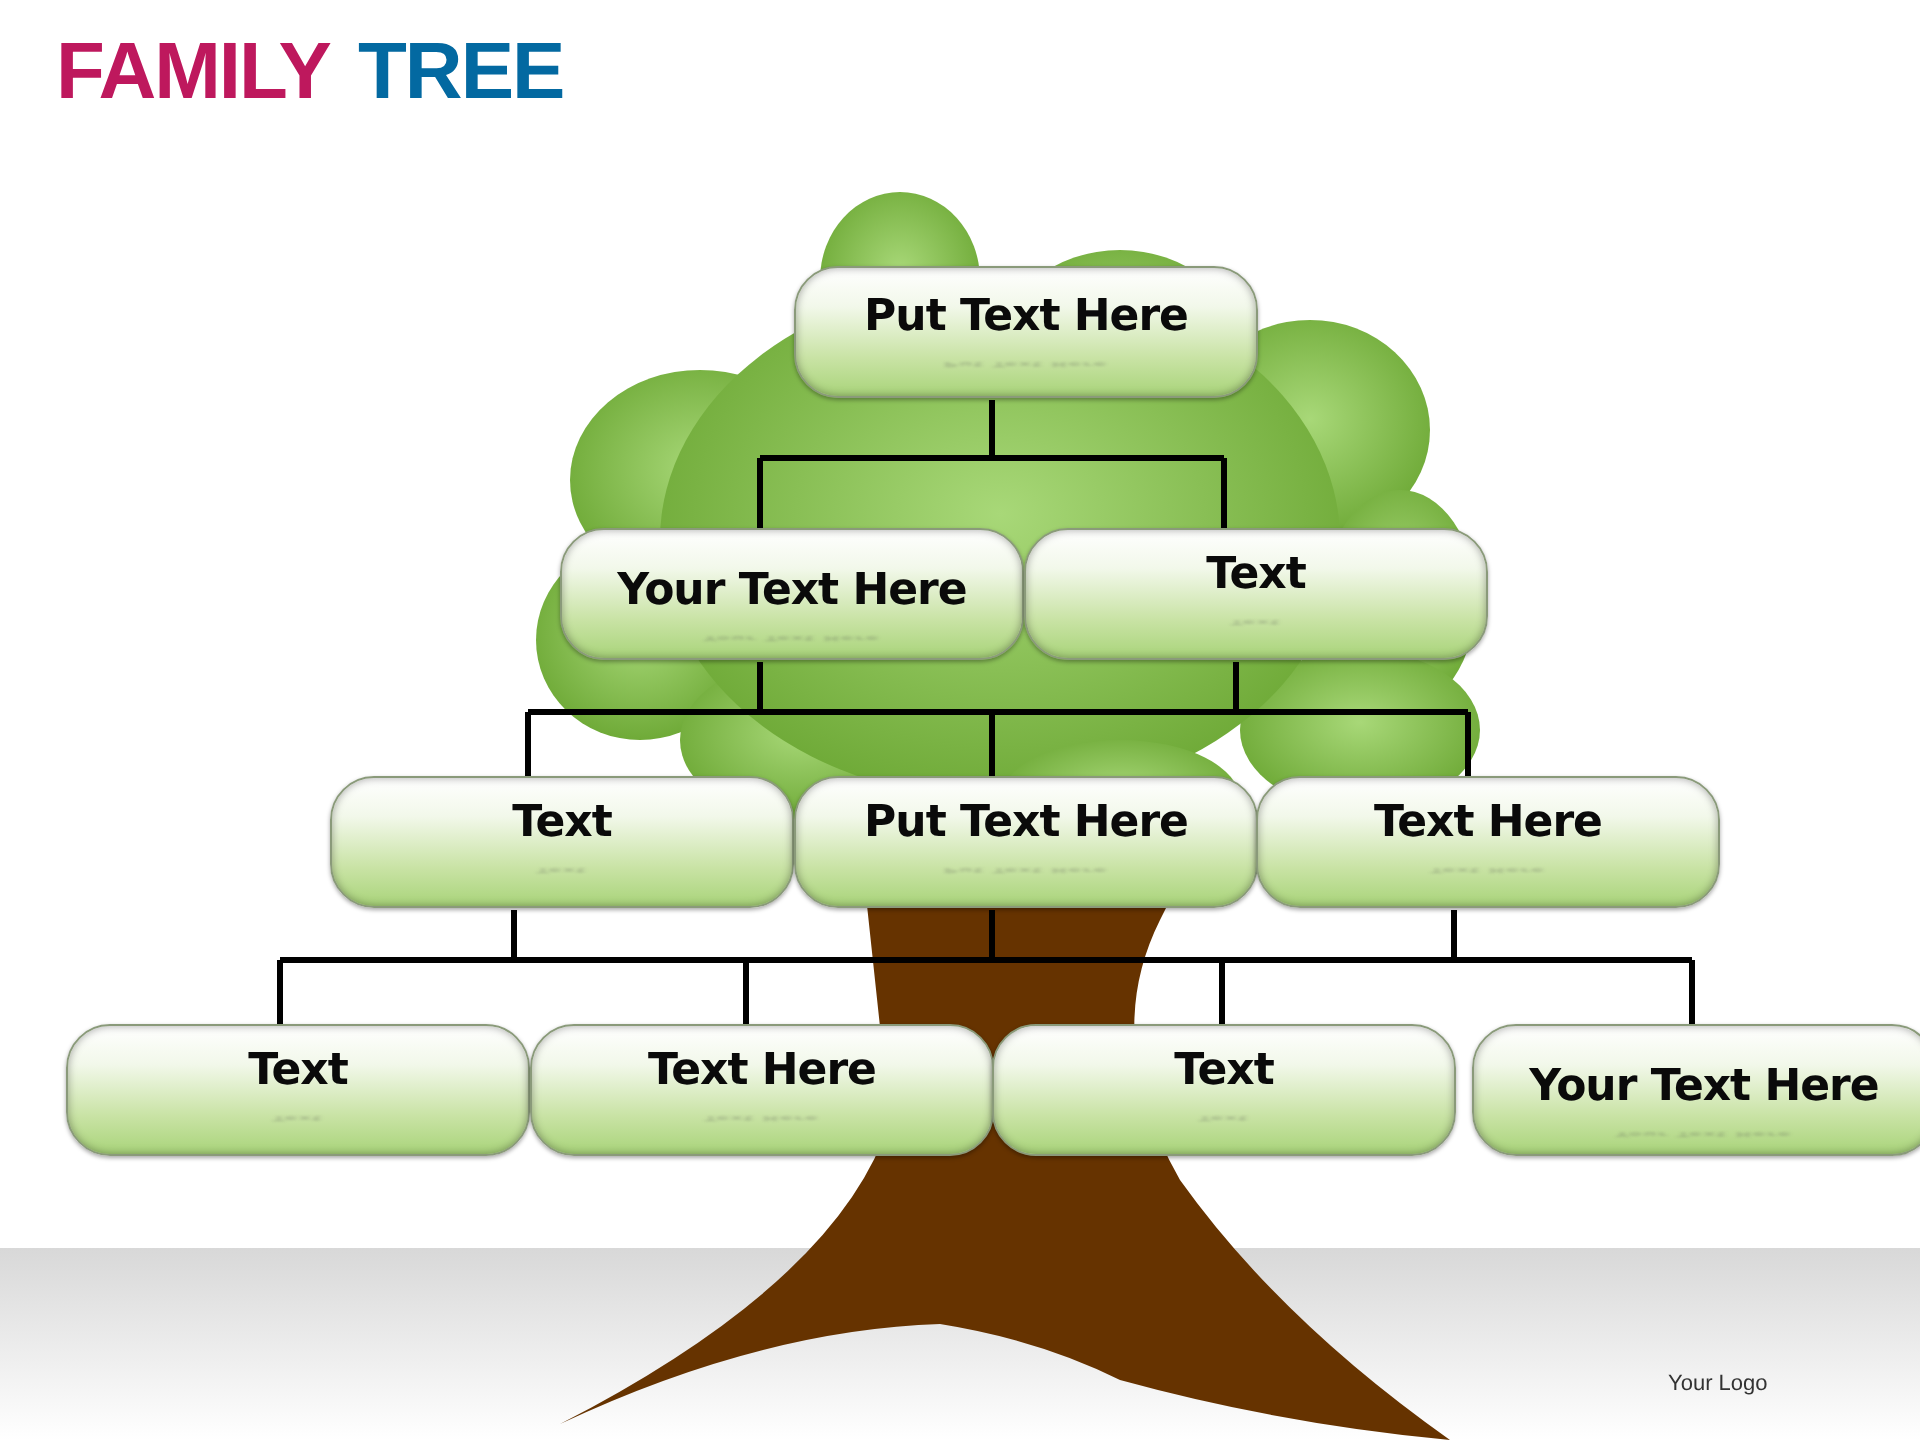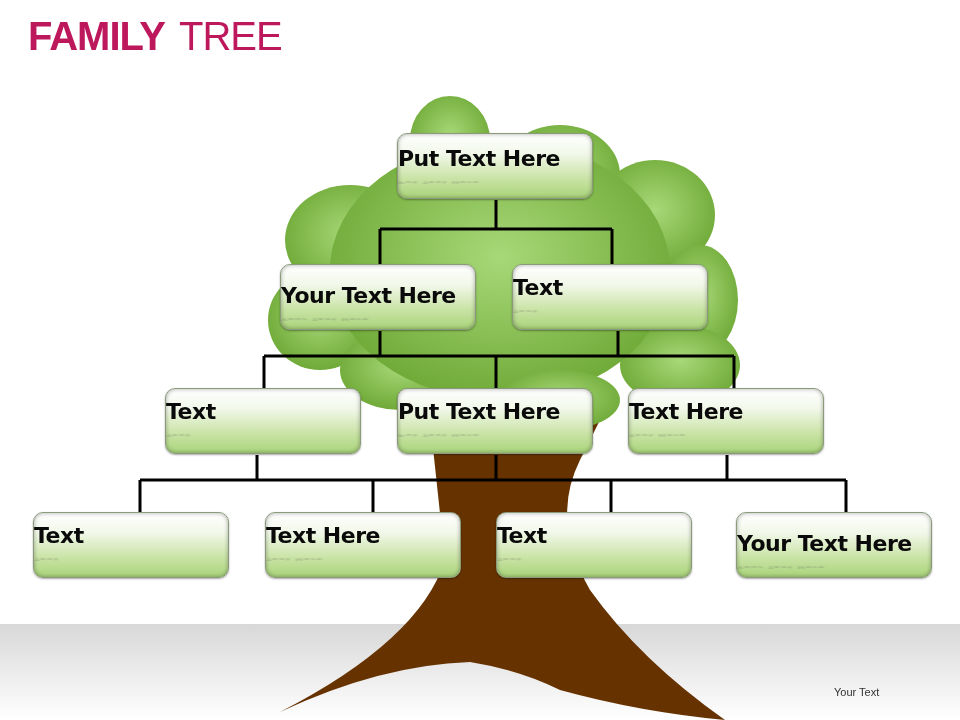--- a/index.html
+++ b/index.html
@@ -1,25 +1,25 @@
 <!DOCTYPE html>
 <html><head>
 <meta charset="utf-8">
 <style>
   html, body { margin:0; padding:0; }
   body { width:960px; height:720px; position:relative; overflow:hidden; background:#ffffff; font-family:"Liberation Sans", sans-serif; }
   .title { position:absolute; left:28px; top:14px; font-size:40px; letter-spacing:-1px; font-family:"Liberation Sans", sans-serif; }
   .title .t1 { font-weight:bold; color:#be185d; }
-  .title .t2 { color:#be185d; margin-left:14px; font-weight:normal; }
+  .title .t2 { color:#0369a1; margin-left:14px; font-weight:bold; }
   .floor { position:absolute; left:0; top:624px; width:960px; height:96px; background:linear-gradient(#d8d8d8, #ffffff); }
   svg.art { position:absolute; left:0; top:0; }
-  .node { position:absolute; width:196px; height:66px; border-radius:10px;
+  .node { position:absolute; width:232px; height:66px; border-radius:22px;
     background:linear-gradient(#ffffff 0%, #f2f8ea 30%, #c9e3a5 70%, #a9d47a 100%);
     box-shadow: inset 0 0 4px rgba(0,0,0,0.35), 0 1px 2px rgba(0,0,0,0.35);
-    border:1px solid #8a9a7a; box-sizing:border-box; text-align:left; }
+    border:1px solid #8a9a7a; box-sizing:border-box; text-align:center; }
   .node .lbl { display:block; font-family:"DejaVu Sans", sans-serif; font-weight:bold; font-size:22px; color:#0a0a0a; letter-spacing:-0.5px; }
   .node .refl { display:block; font-family:"DejaVu Sans", sans-serif; font-weight:bold; font-size:9px; color:rgba(80,80,80,0.25); filter:blur(1px); transform:scaleY(-0.4); margin-top:6px; letter-spacing:1px;}
   .logo { position:absolute; left:834px; top:686px; font-size:11px; color:#333; font-family:"Liberation Sans", sans-serif; }
 </style>
 </head>
 <body>
 
 <div class="floor"></div>
 
 <svg class="art" width="960" height="720">
@@ -93,13 +93,13 @@
 </div>
 <div class="node" style="left:496px;top:512px;padding-top:10px;">
   <span class="lbl">Text</span>
   <span class="refl">Text</span>
 </div>
 <div class="node" style="left:736px;top:512px;padding-top:18px;">
   <span class="lbl">Your Text Here</span>
   <span class="refl">Your Text Here</span>
 </div>
 
-<div class="logo">Your Text</div>
+<div class="logo">Your Logo</div>
 
 </body></html>

